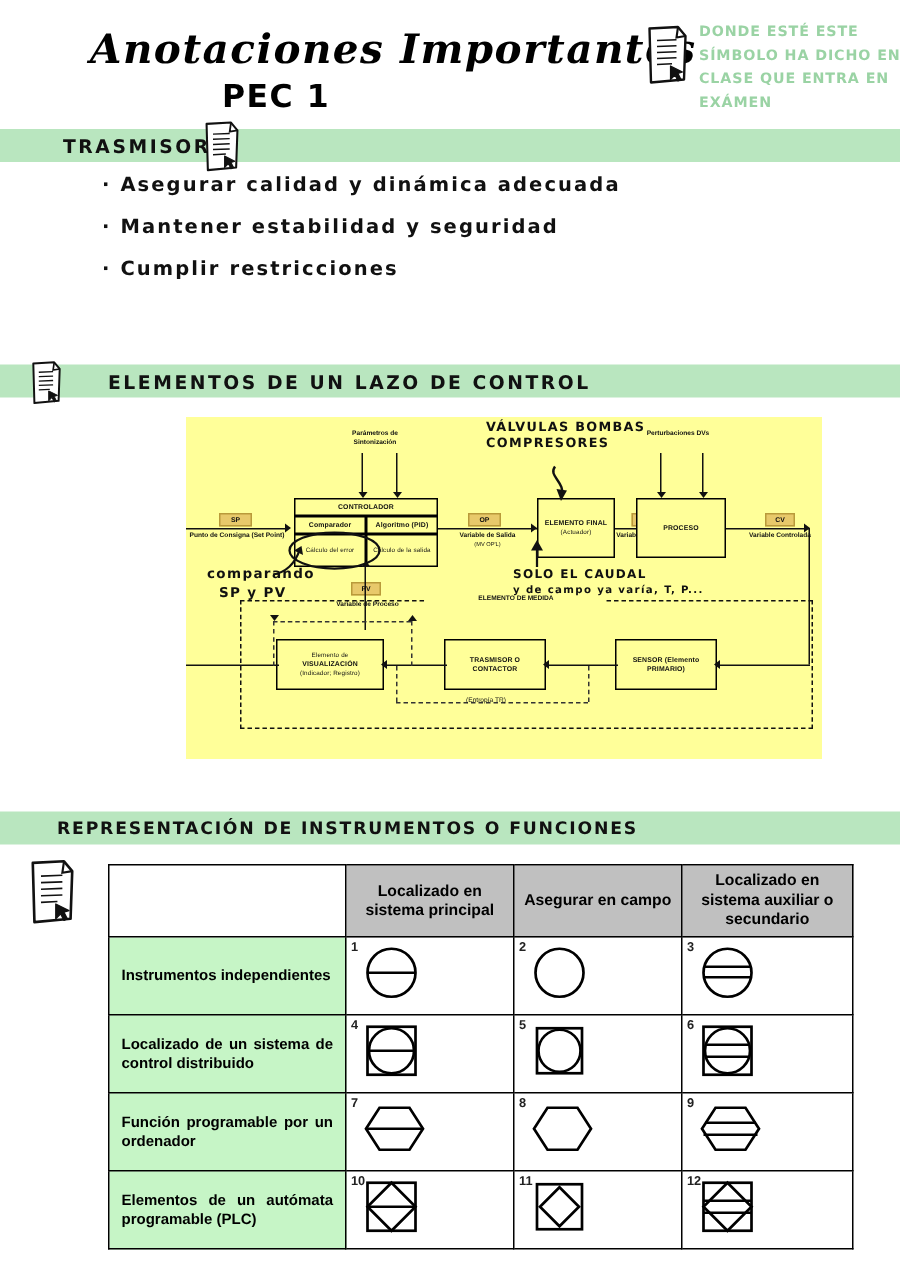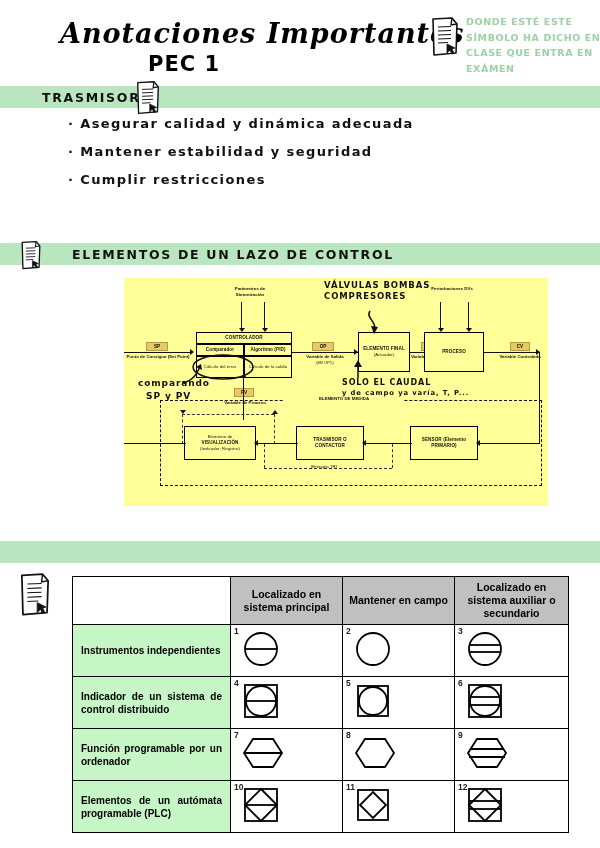--- a/index.html
+++ b/index.html
@@ -319,20 +319,21 @@
 
     <div class="hw-blk" style="left:218px; top:100px; font-size:8px; color:#111;">SOLO EL CAUDAL</div>
     <div class="hw-blk" style="left:218px; top:111px; font-size:6.8px; font-weight:600; color:#111;">y de campo ya varía, T, P...</div>
     <svg style="position:absolute; left:228px; top:82px;" width="14" height="20">
       <path d="M6 18 L6 4" fill="none" stroke="#111" stroke-width="1.5"></path>
       <path d="M2 7 L6 0 L10 7 Z" fill="#111"></path>
     </svg>
   </div>
 
   <div class="band" style="top:541px;"></div>
+  <div class="band-label" style="left:38px; top:545px; font-size:11.5px; letter-spacing:1.2px;">REPRESENTACIÓN   DE   INSTRUMENTOS   O  FUNCIONES</div>
 
   <span class="note-icon" style="position:absolute; left:18px; top:572px;">
     <svg width="34" height="46" viewBox="0 0 30 42">
       <path d="M3 3 L22 2 L27 8 L26 37 L4 39 Z" fill="#fff" stroke="#111" stroke-width="1.6" stroke-linejoin="round"></path>
       <path d="M22 2 L21 9 L27 8" fill="none" stroke="#111" stroke-width="1.3"></path>
       <g stroke="#111" stroke-width="1">
         <line x1="8" y1="11" x2="21" y2="10.5"></line>
           <line x1="8" y1="15" x2="21" y2="14.5"></line>
         <line x1="8" y1="19" x2="21" y2="18.5"></line>
           <line x1="8" y1="23" x2="21" y2="22.5"></line>
@@ -346,21 +347,21 @@
     <colgroup>
       <col style="width:158px">
         <col style="width:112px">
         <col style="width:112px">
         <col style="width:114px">
     </colgroup>
     <thead>
       <tr>
         <th class="blank"></th>
         <th>Localizado en sistema principal</th>
-        <th>Mantener en campo</th>
+        <th>Asegurar en campo</th>
         <th>Localizado en sistema auxiliar o secundario</th>
       </tr>
     </thead>
     <tbody>
 
       <tr>
         <td class="rowlab">Instrumentos independientes</td>
         <td class="symcell">
           <span class="symnum">1</span>
           <span class="symwrap">
@@ -384,21 +385,21 @@
             <svg width="44" height="44" viewBox="0 0 44 44">
               <circle cx="22" cy="22" r="16" fill="none" stroke="#000" stroke-width="1.8"></circle>
               <line x1="7" y1="18" x2="37" y2="18" stroke="#000" stroke-width="1.8"></line>
               <line x1="7" y1="25" x2="37" y2="25" stroke="#000" stroke-width="1.8"></line>
             </svg>
           </span>
         </td>
       </tr>
 
       <tr>
-        <td class="rowlab">Indicador de un sistema de control distribuido</td>
+        <td class="rowlab">Localizado de un sistema de control distribuido</td>
         <td class="symcell">
           <span class="symnum">4</span>
           <span class="symwrap">
             <svg width="44" height="44" viewBox="0 0 44 44">
               <rect x="6" y="6" width="32" height="32" fill="none" stroke="#000" stroke-width="1.8"></rect>
               <circle cx="22" cy="22" r="15" fill="none" stroke="#000" stroke-width="1.8"></circle>
               <line x1="7" y1="22" x2="37" y2="22" stroke="#000" stroke-width="1.8"></line>
             </svg>
           </span>
         </td>

